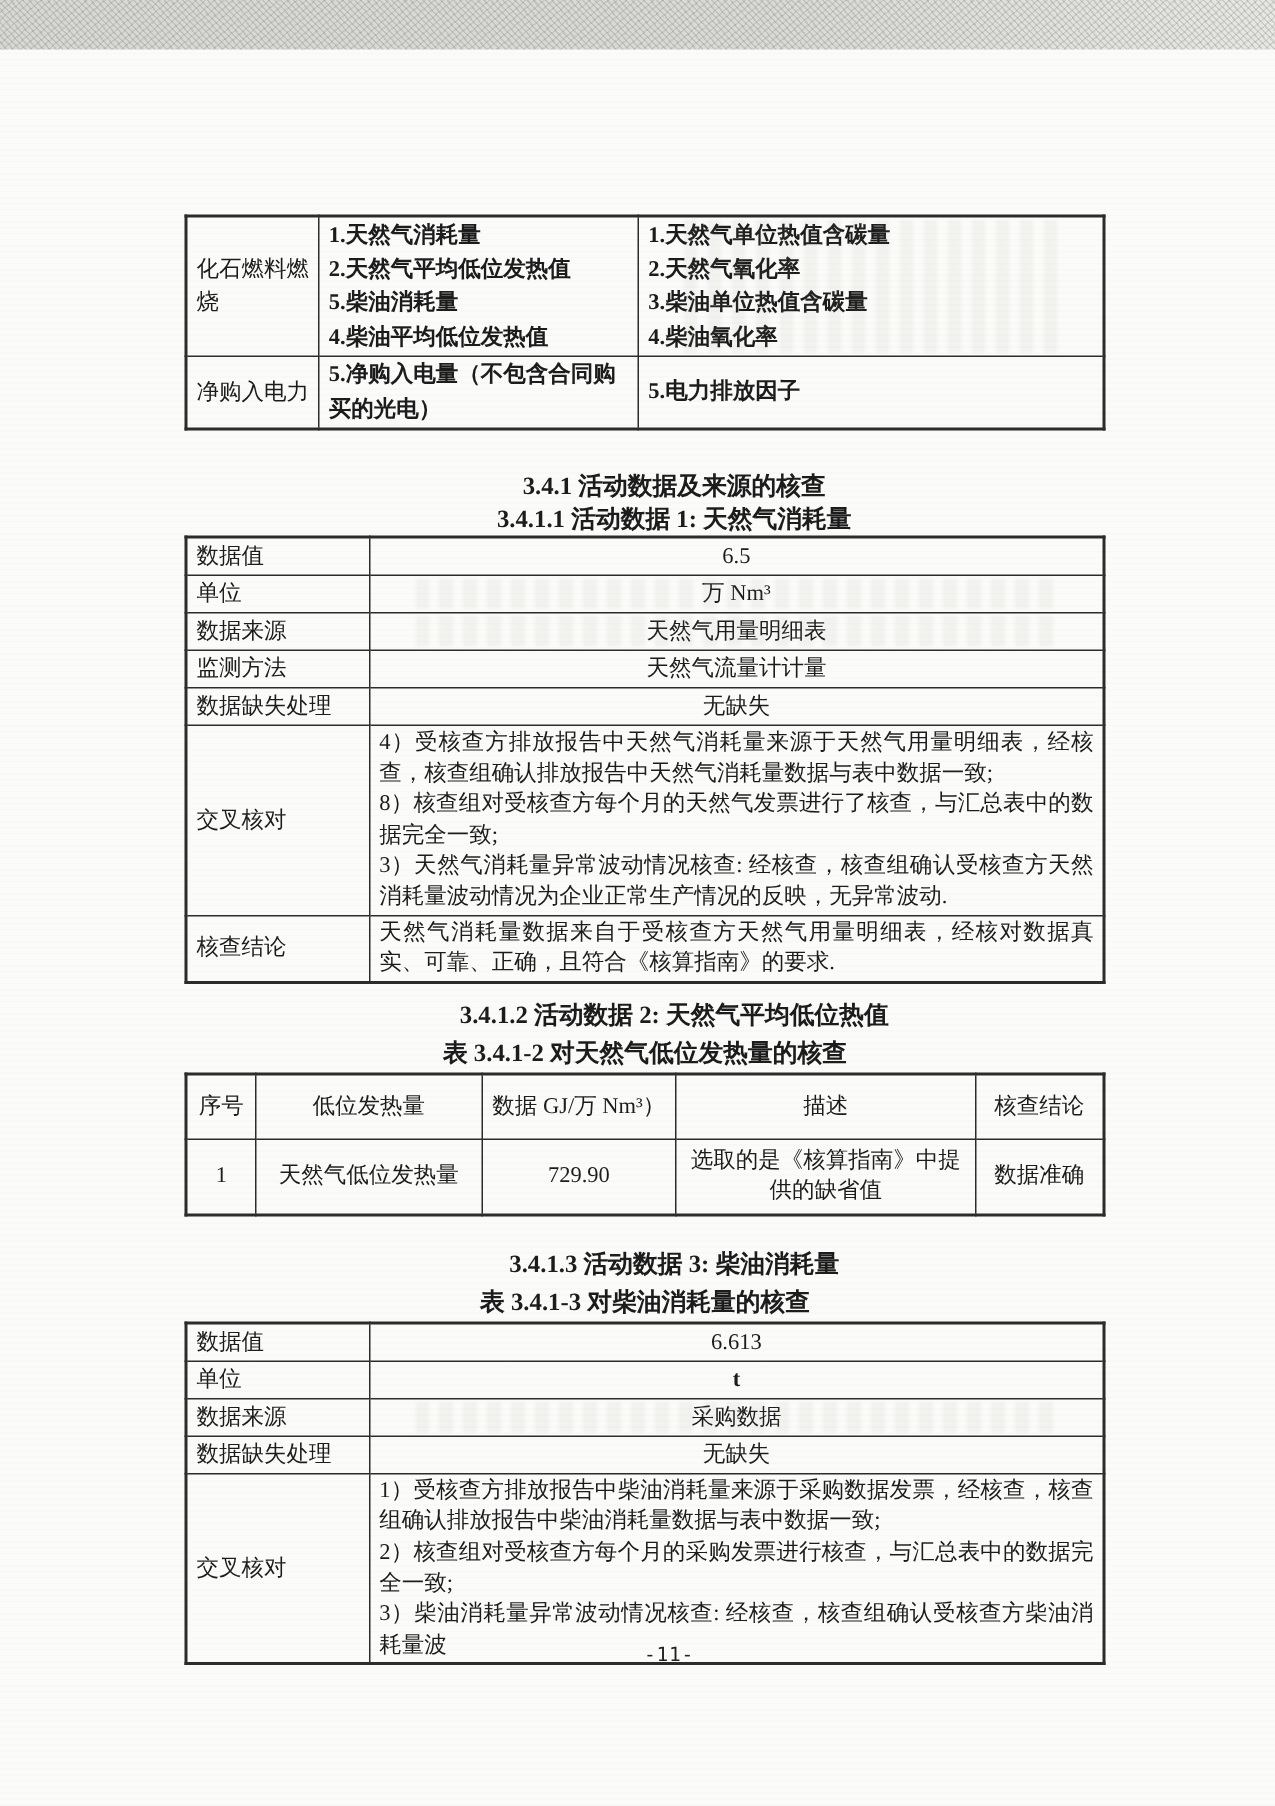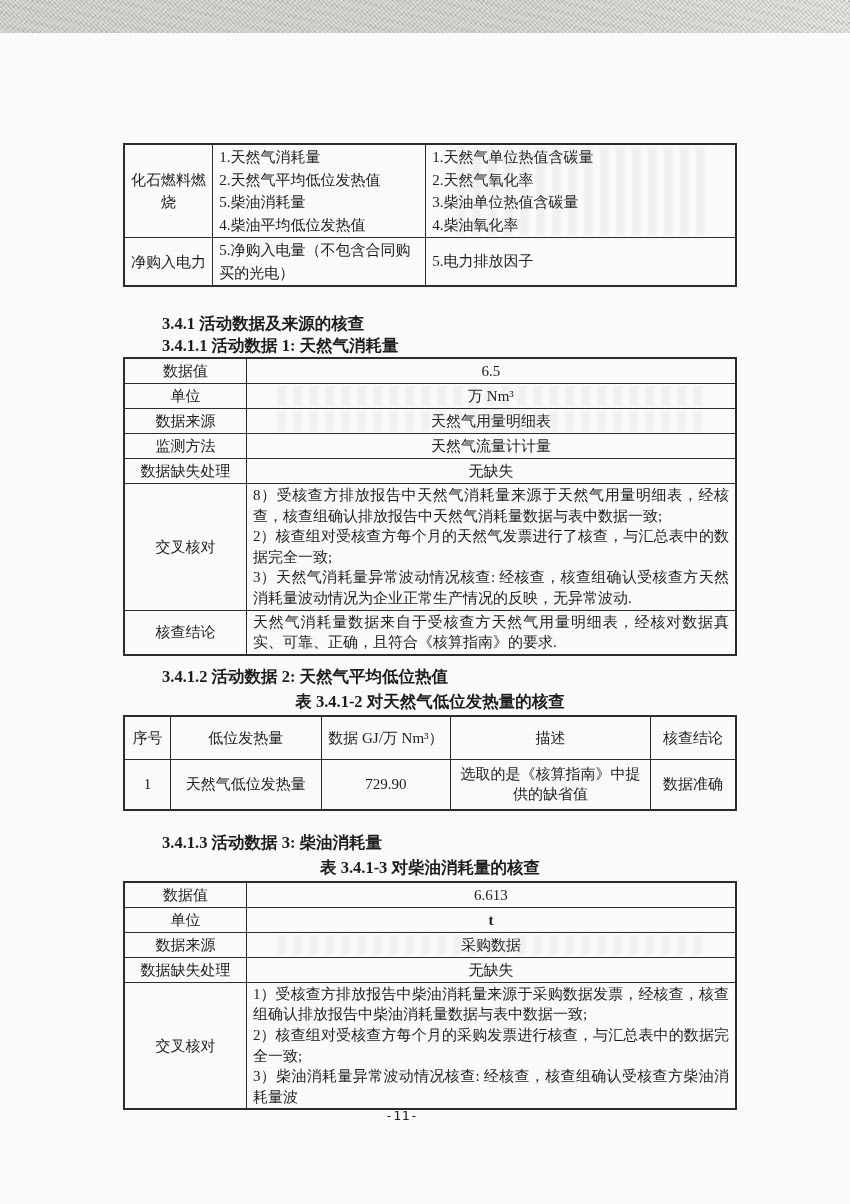--- a/index.html
+++ b/index.html
@@ -34,35 +34,36 @@
     border:2px solid #2c2c2c;
     font-size:15px;
     line-height:22px;
   }
   table.t td, table.t th{
     border:1px solid #2c2c2c;
     padding:1px 6px;
     font-weight:normal;
     vertical-align:middle;
   }
-  td.lab{text-align:center;}
+  td.lab{}
   td.val{text-align:center;margin-left:32px;}
   td.list{text-align:left;padding:2px 8px;}
-  td.list div{line-height:22.5px;}
+  td.list div{line-height:22.5px;font-weight:bold;}
   td.cross{
     text-align:justify;
     text-align-last:left;
     padding:3px 10px;
     line-height:20.6px;
   }
   .heading{
     font-weight:bold;
     font-size:16.5px;
     padding-left:39px;
     line-height:22px;
+    text-align:center;
   }
   .caption{
     font-weight:bold;
     font-size:16.5px;
     text-align:center;
     line-height:21px;
   }
   .para{
     font-size:16px;
     line-height:23.2px;
@@ -70,27 +71,26 @@
     text-align-last:left;
     text-indent:2.45em;
     margin:4px 0 6px 0;
   }
   .mt-sec{margin-top:26px;}
   .mt-cap{margin-top:3px;margin-bottom:3px;}
   .mt-h2{margin-top:10px;}
   .mt-h3{margin-top:21px;}
   .page-number{
     position:absolute;
-    top:1096px;left:385px;width:90px;
-    text-align:left;
+    top:1096px;left:401px;width:90px;
+    text-align:center;
     font-family:"DejaVu Sans Mono","Liberation Mono",monospace;
     font-size:13px;
     letter-spacing:0.5px;
     color:#222;
-    margin-top:12px;
   }
   
   .ghost{
     position:relative;
   }
   .ghost::after{
     content:"";
     position:absolute;inset:2px 30px;
     background:repeating-linear-gradient(90deg, rgba(120,118,112,0.07) 0 9px, transparent 9px 16px);
     filter:blur(1.2px);
@@ -166,22 +166,22 @@
         <td class="lab">监测方法</td>
         <td class="val">天然气流量计计量</td>
       </tr>
       <tr>
         <td class="lab">数据缺失处理</td>
         <td class="val">无缺失</td>
       </tr>
       <tr>
         <td class="lab">交叉核对</td>
         <td class="cross">
-          <div>8）受核查方排放报告中天然气消耗量来源于天然气用量明细表，经核查，核查组确认排放报告中天然气消耗量数据与表中数据一致;</div>
-          <div>2）核查组对受核查方每个月的天然气发票进行了核查，与汇总表中的数据完全一致;</div>
+          <div>4）受核查方排放报告中天然气消耗量来源于天然气用量明细表，经核查，核查组确认排放报告中天然气消耗量数据与表中数据一致;</div>
+          <div>8）核查组对受核查方每个月的天然气发票进行了核查，与汇总表中的数据完全一致;</div>
           <div>3）天然气消耗量异常波动情况核查: 经核查，核查组确认受核查方天然消耗量波动情况为企业正常生产情况的反映，无异常波动.</div>
         </td>
       </tr>
       <tr>
         <td class="lab">核查结论</td>
         <td class="cross">天然气消耗量数据来自于受核查方天然气用量明细表，经核对数据真实、可靠、正确，且符合《核算指南》的要求.</td>
       </tr>
     </tbody>
       </table>
 

